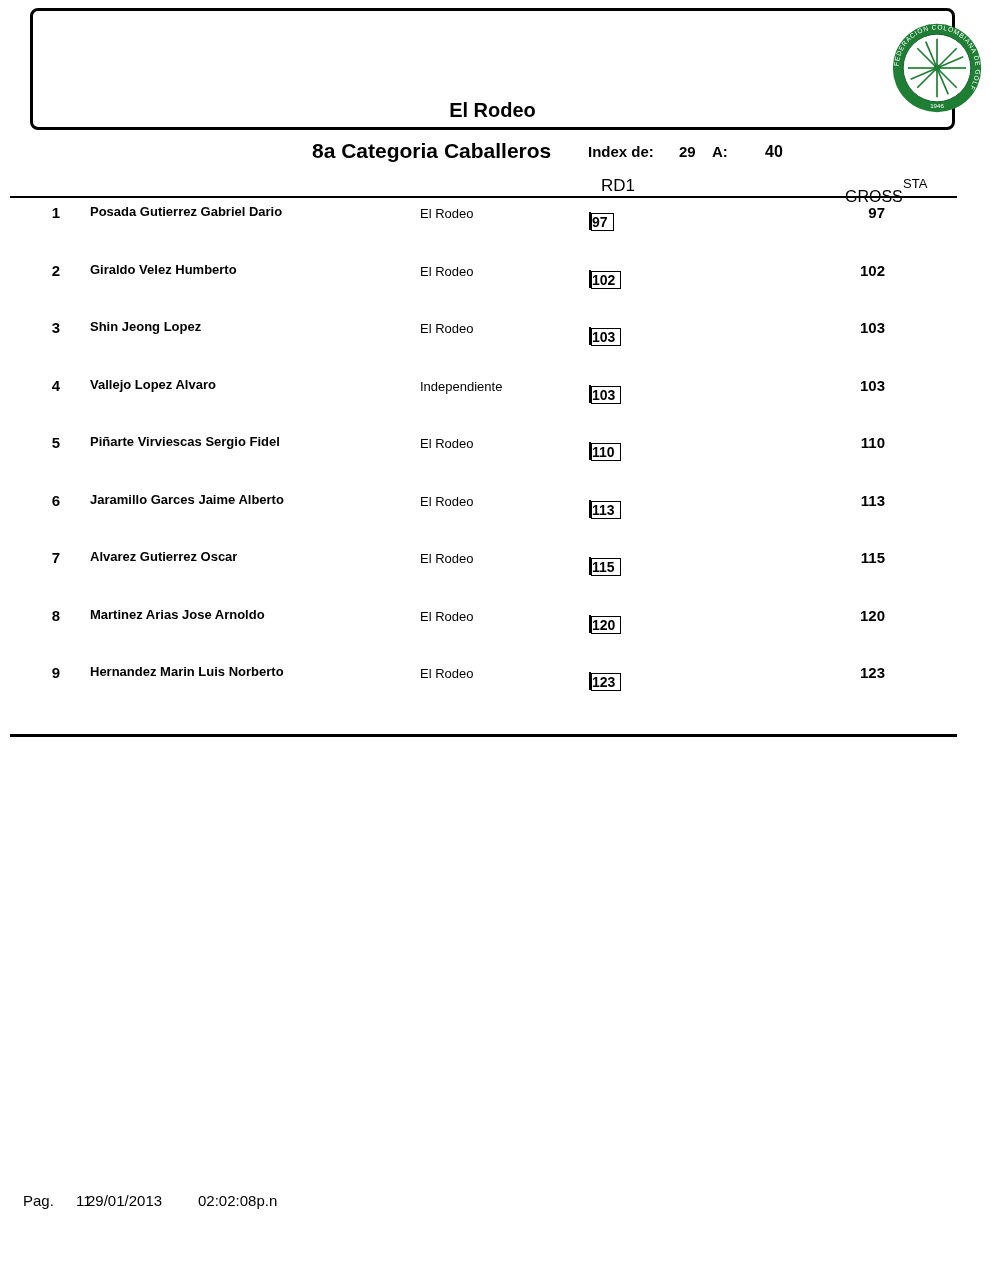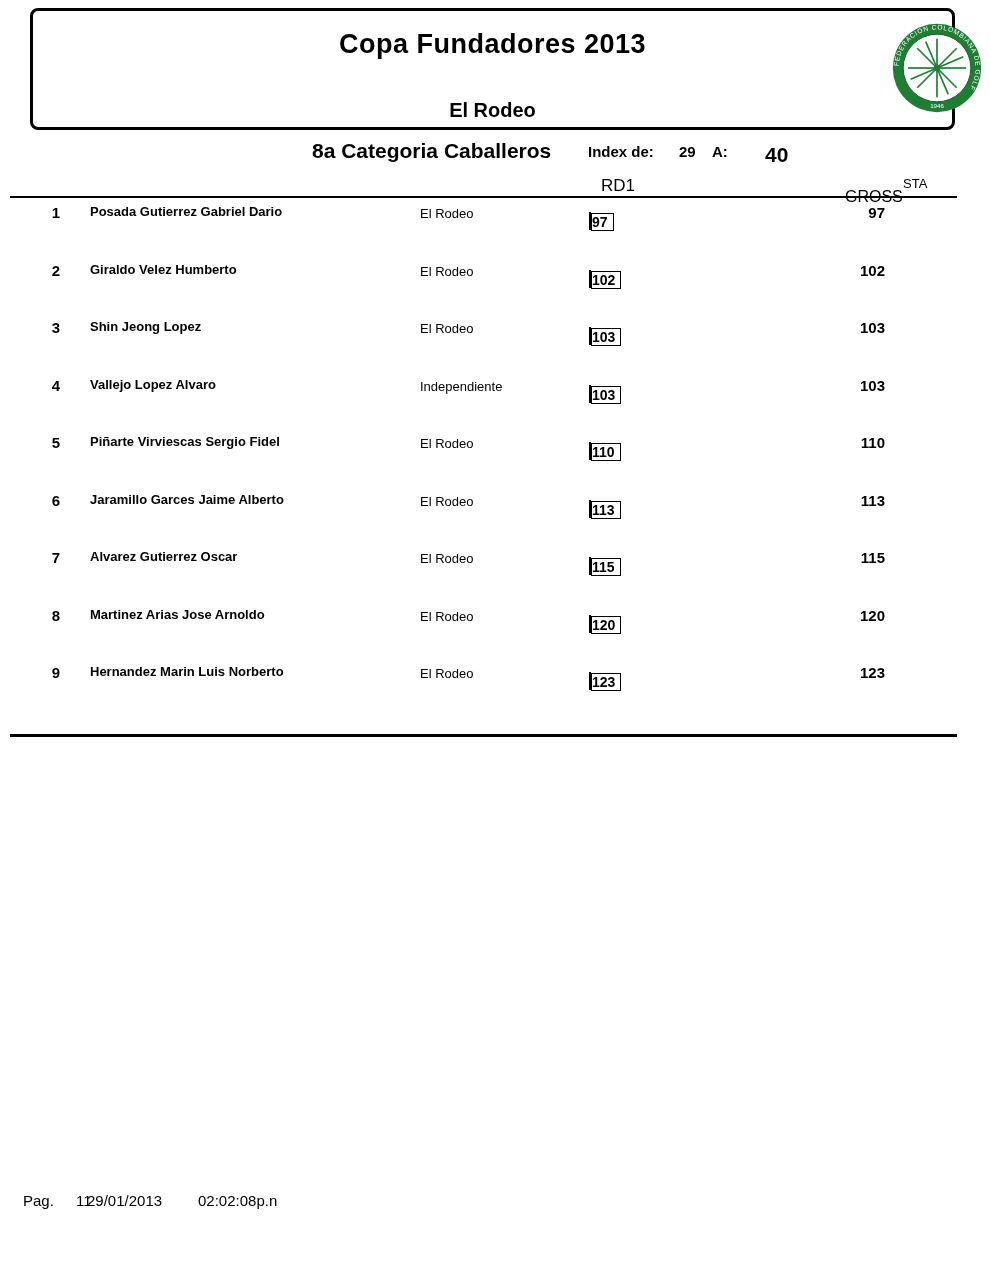--- a/index.html
+++ b/index.html
@@ -25,21 +25,21 @@
     position:absolute; left:0; top:88px; width:100%; text-align:center;
     font-size:20px; font-weight:bold;
   }
   .logo { position:absolute; left:857px; top:10px; width:94px; height:94px; }
 
   
   .category-title { position:absolute; left:312px; top:139px; font-size:21px; font-weight:bold; }
   .index-label  { position:absolute; left:588px; top:143px; font-size:15px; font-weight:bold; }
   .index-from   { position:absolute; left:679px; top:143px; font-size:15px; font-weight:bold;text-align:right; }
   .a-label      { position:absolute; left:712px; top:143px; font-size:15px; font-weight:bold; }
-  .index-to     { position:absolute; left:765px; top:143px; font-size:21px; font-weight:bold; }
+  .index-to     { position:absolute; left:765px; top:143px; font-size:16px; font-weight:bold; }
 
   
   .col-rd1   { position:absolute; left:601px; top:176px; font-size:17px; }
   .col-gross { position:absolute; left:845px; top:188px; font-size:16px; }
   .col-sta   { position:absolute; left:903px; top:176px; font-size:13px; }
 
   .rule-top    { position:absolute; left:10px; top:196px; width:947px; border-top:2px solid #000; }
   .rule-bottom { position:absolute; left:10px; top:734px; width:947px; border-top:3px solid #000; }
 
   
@@ -66,21 +66,20 @@
   .footer .pag-num   { position:absolute; left:76px;  }
   .footer .date      { position:absolute; left:87px; }
   .footer .time      { position:absolute; left:198px; }
 </style>
 </head>
 <body>
 
 <div class="page">
 
   <div class="header-box">
-    <div class="header-title">Copa Fundadores 2013</div>
     <div class="header-venue">El Rodeo</div>
     <div class="logo">
       <svg viewBox="0 0 100 100" width="94" height="94">
         <circle cx="50" cy="50" r="47" fill="#1e7e34"></circle>
         <circle cx="50" cy="50" r="36" fill="#ffffff" stroke="#14592a" stroke-width="1"></circle>
         <g stroke="#1e7e34" stroke-width="1.8">
           <line x1="50" y1="50" x2="50" y2="19"></line>
           <line x1="50" y1="50" x2="50" y2="81"></line>
           <line x1="50" y1="50" x2="19" y2="50"></line>
           <line x1="50" y1="50" x2="81" y2="50"></line>

